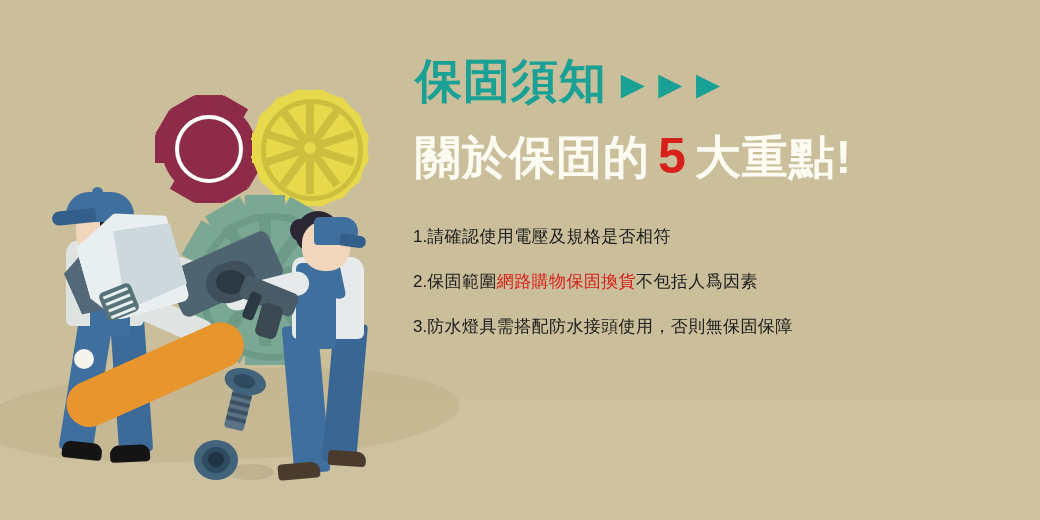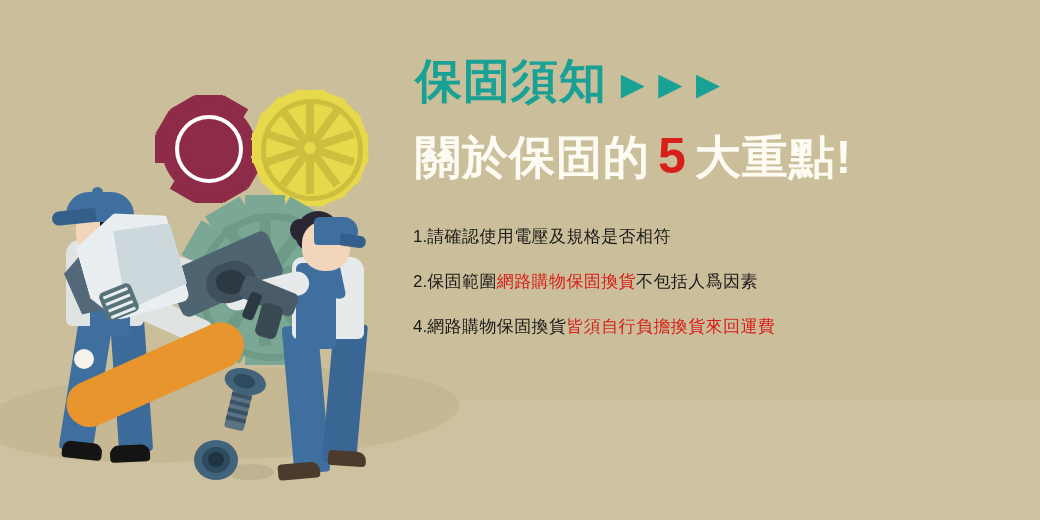--- a/index.html
+++ b/index.html
@@ -572,16 +572,16 @@
       <span class="arrows">►►►</span>
     </div>
 
     <div class="headline2">
       <span>關於保固的</span><span class="num">5</span><span>大重點!</span>
     </div>
 
     <div class="list" id="notice-list">
         <div class="list-item"><span class="idx">1.</span><span>請確認使用電壓及規格是否相符</span></div>
         <div class="list-item"><span class="idx">2.</span><span>保固範圍</span><span class="hl">網路購物保固換貨</span><span>不包括人爲因素</span></div>
-        <div class="list-item"><span class="idx">4.</span><span>網路購物保固換貨</span><span class="hl">皆須自行負擔換貨來回運費</span></div>
+        <div class="list-item"><span class="idx">3.</span><span>防水燈具需搭配防水接頭使用，否則無保固保障</span></div>
       </div>
   </div>
 </div>
 
 </body></html>

